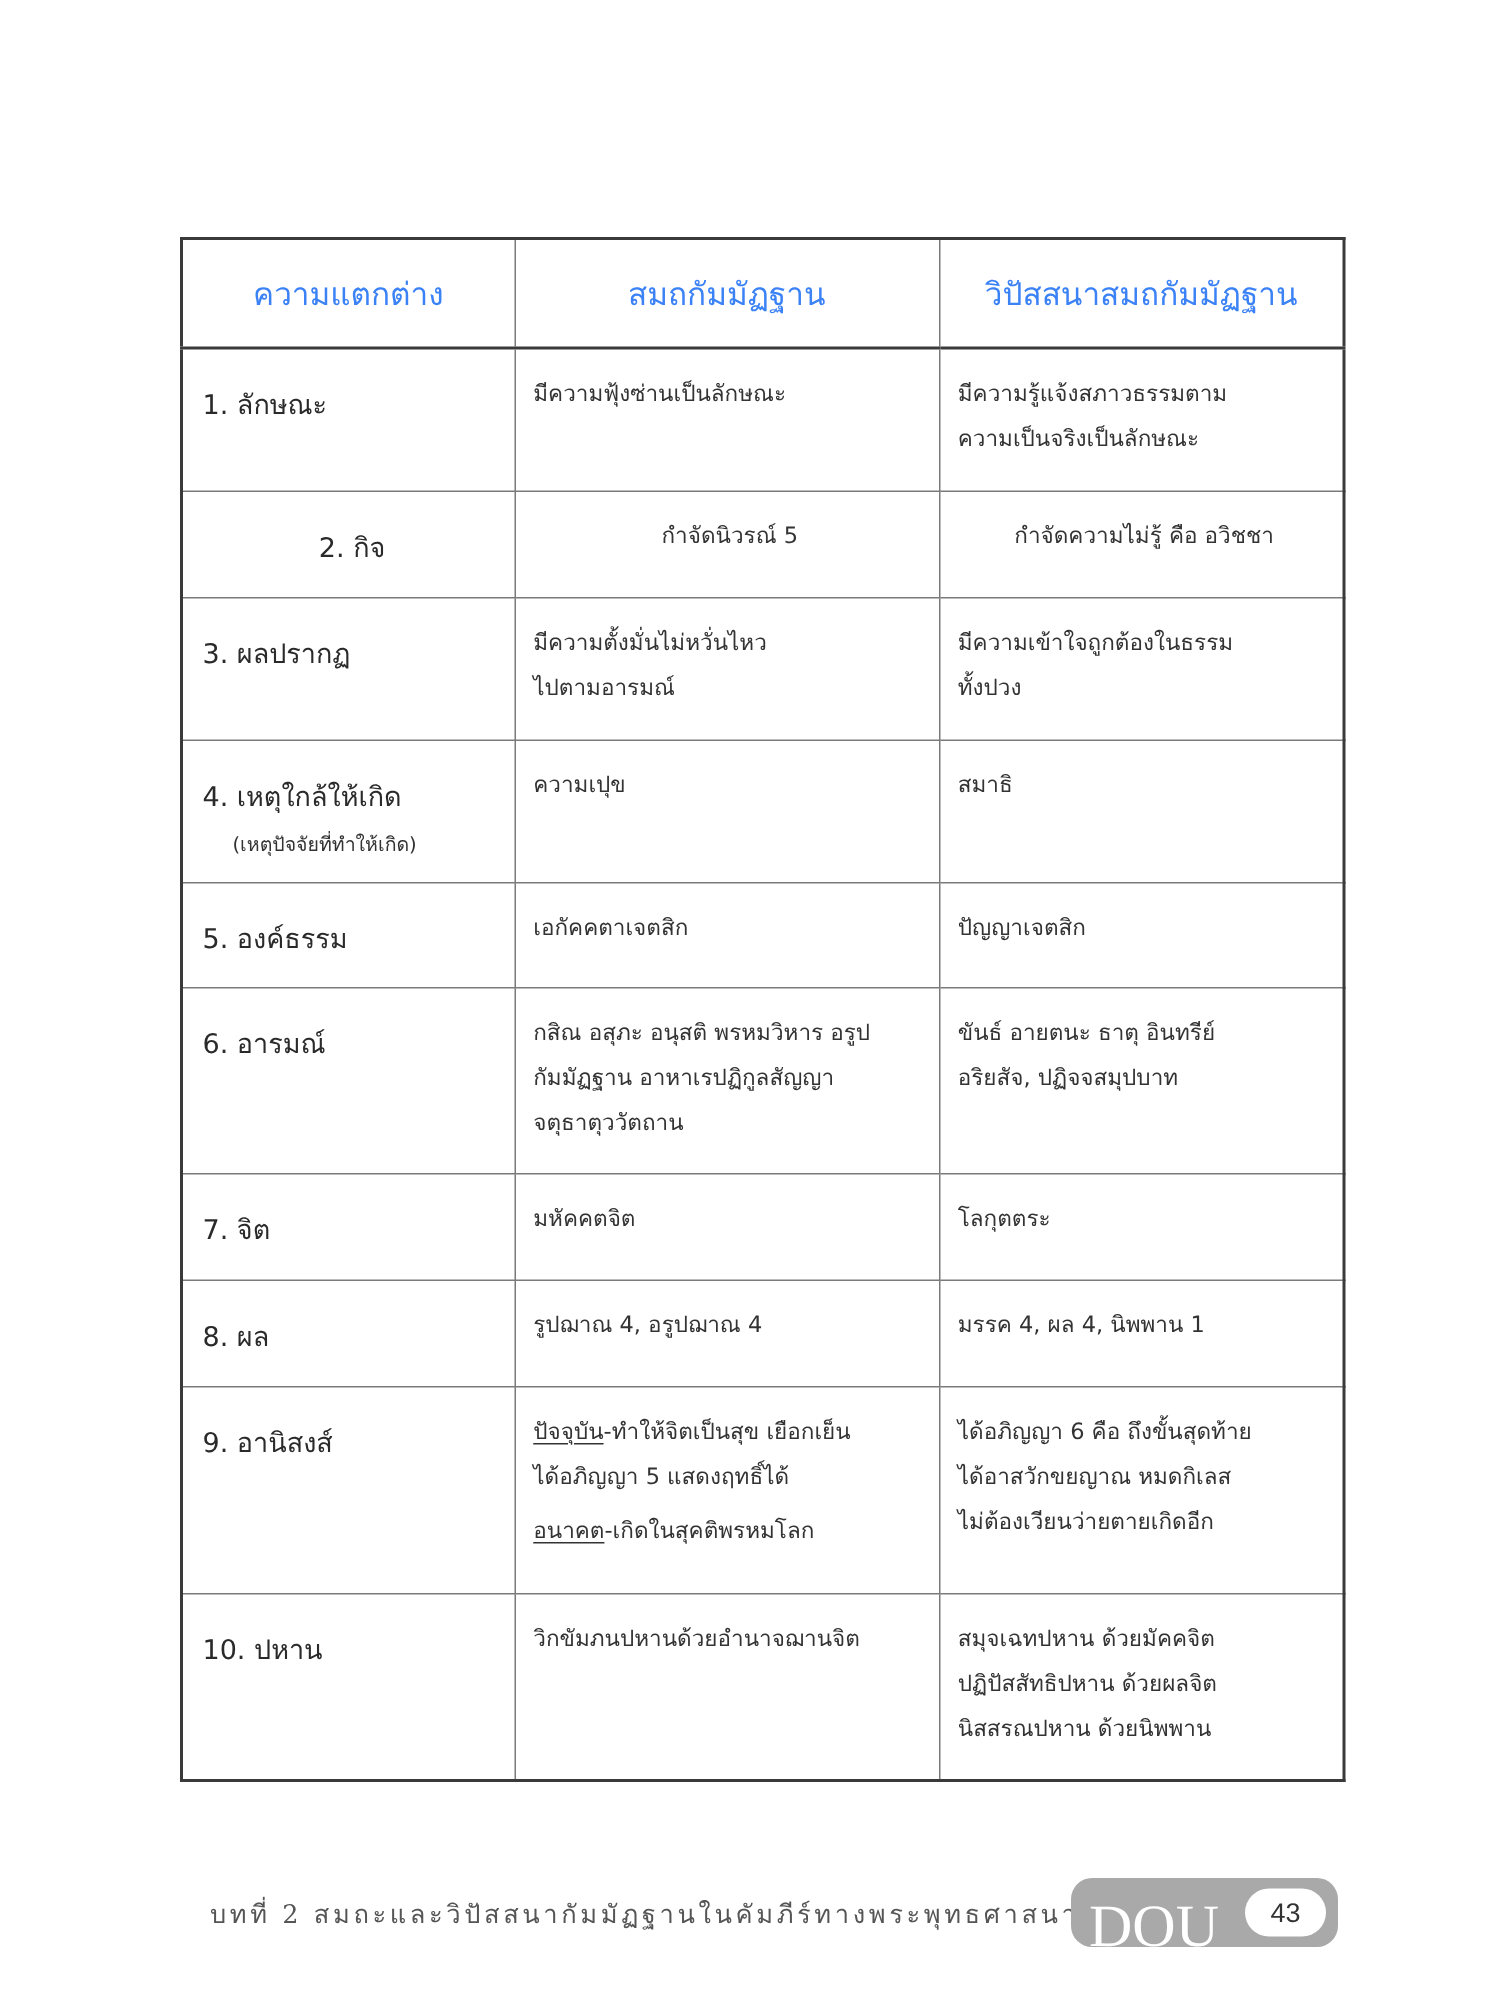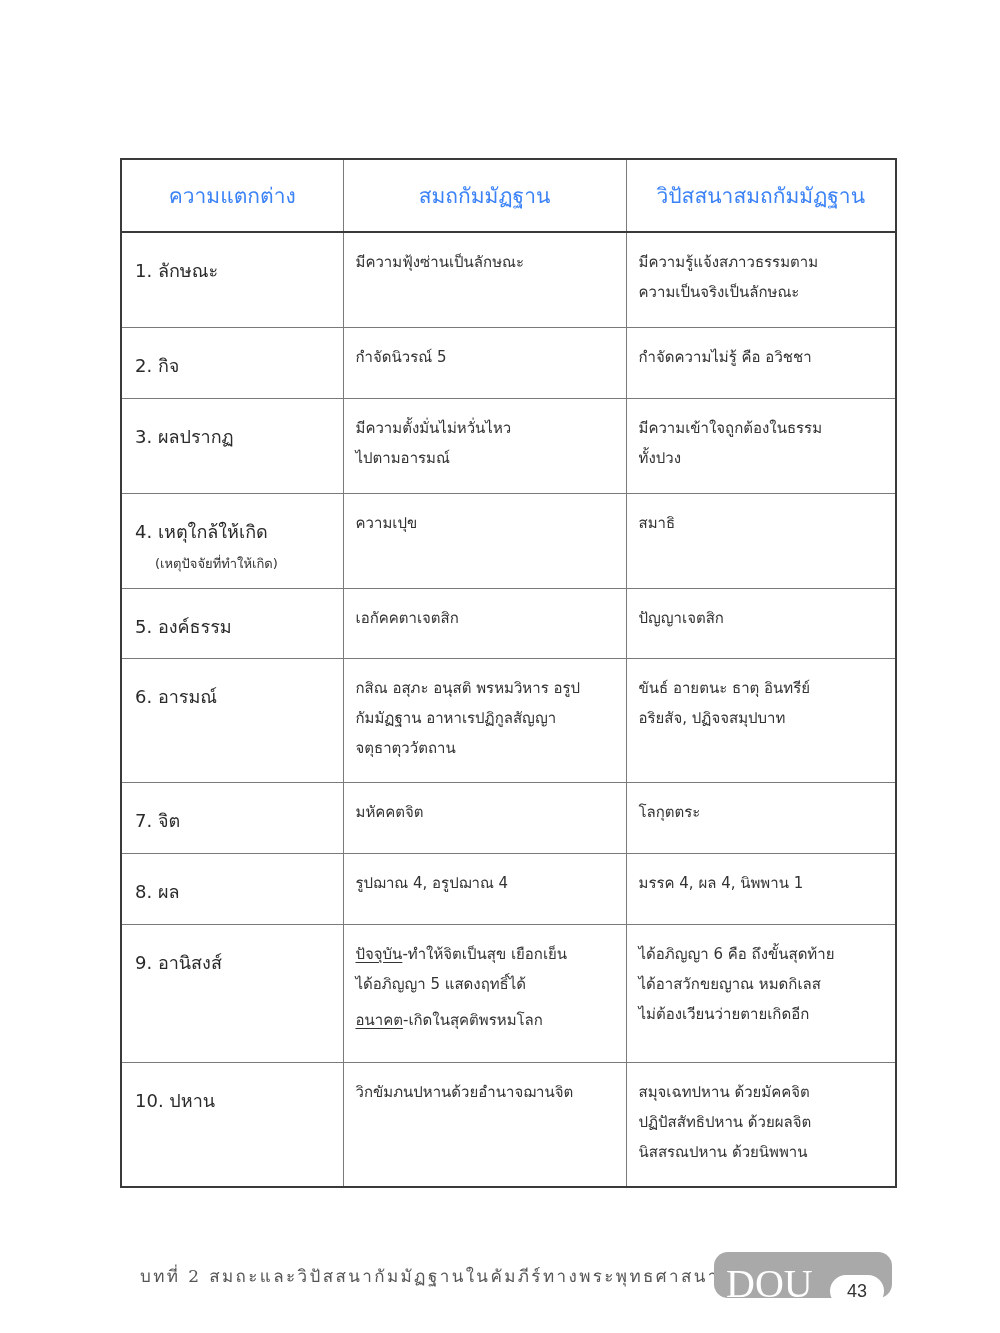--- a/index.html
+++ b/index.html
@@ -64,21 +64,21 @@
       margin-top: 6px;
       padding-left: 20px;
       color: #333;
     }
     .u { text-decoration: underline; text-underline-offset: 3px; }
     .line { display: block; }
     .gap-line { display: block; margin-top: 6px; }
 
     
     tr.r1 td { height: 63px; }
-    tr.r2 td { height: 39px; }
+    tr.r2 td { height: 39px; text-align: center; }
     tr.r3 td { height: 63px; }
     tr.r4 td { height: 63px; }
     tr.r5 td { height: 38px; }
     tr.r6 td { height: 92px; }
     tr.r7 td { height: 39px; }
     tr.r8 td { height: 39px; }
     tr.r9 td { height: 106px; }
     tr.r10 td { height: 92px; }
     tr.r11 td { height: 68px; }
 
@@ -124,21 +124,20 @@
       top: 7px;
       width: 54px;
       height: 32px;
       background: #ffffff;
       border-radius: 16px;
       text-align: center;
       font-family: "Liberation Sans", sans-serif;
       font-size: 18px;
       line-height: 32px;
       color: #333;
-      margin-top: 16px;
     }
   </style>
 </head>
 <body>
 
 <div class="table-wrap">
   <table class="cmp">
     <colgroup>
         <col class="c1">
         <col class="c2">

